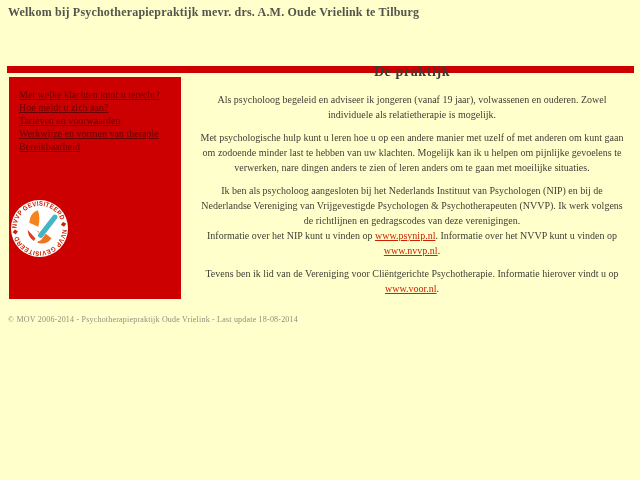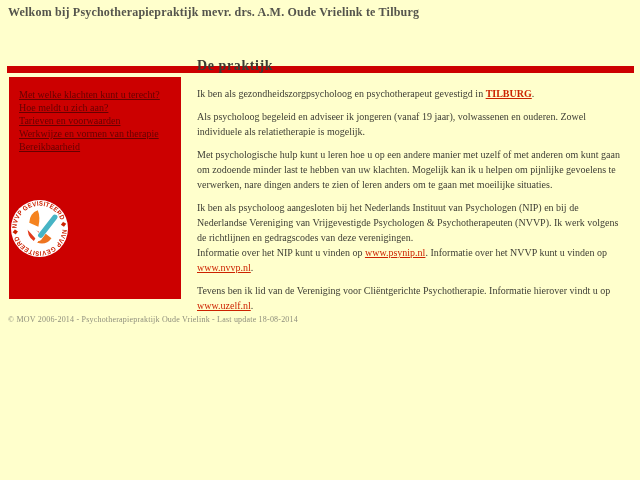--- a/index.html
+++ b/index.html
@@ -19,21 +19,21 @@
     position:absolute; left:9px; top:77px; width:172px; height:222px;
     background:#CC0000; padding:11px 8px 12px 10px;
   }
   .nav-link {
     display:block; font-size:10px; line-height:13px;
     color:#660000; text-decoration:underline; cursor:pointer;
   }
   .badge { position:absolute; left:2px; top:123px; width:57px; height:57px; cursor:pointer; }
   .badge svg { display:block; width:100%; height:100%; }
 
-  .content { position:absolute; left:197px; top:58px; width:430px; color:#3e3e35; }
+  .content { position:absolute; left:197px; top:64px; width:430px; color:#3e3e35;text-align:center; }
   .content h2 { font-size:14px; font-weight:bold; margin:0 0 12px; letter-spacing:0.6px; color:#3b3b32; }
   .content p { font-size:10px; line-height:15px; margin:0 0 8px; }
   a.content-link { color:#cc2200; text-decoration:underline; cursor:pointer; }
   a.content-link.caps { font-weight:bold; }
 
   .footer { position:absolute; left:8px; top:315px; font-size:8px; color:#8f8f7d; letter-spacing:0.2px; }
 </style>
 </head>
 <body>
 
@@ -65,22 +65,21 @@
         <path d="M30 46 Q27 63 40 72 L50 56 Q38 50 30 46 Z" fill="#E23A1B"></path>
         <path d="M46 75 Q62 80 71 67 L57 56 Q52 68 46 75 Z" fill="#EE7420"></path>
         <polyline points="32,47 49,66 78,27" fill="none" stroke="#ffffff" stroke-width="11" stroke-linecap="round" stroke-linejoin="round"></polyline>
         <line x1="52" y1="62" x2="77" y2="30" stroke="#47B4C5" stroke-width="9" stroke-linecap="round"></line>
       </svg>
     </div>
   </div>
 
   <div class="content">
     <h2>De praktijk</h2>
-    <p><span>Ik ben als gezondheidszorgpsycholoog en psychotherapeut gevestigd in </span><a href="#" class="content-link caps">TILBURG</a><span>.</span></p>
     <p><span>Als psycholoog begeleid en adviseer ik jongeren (vanaf 19 jaar), volwassenen en ouderen. Zowel individuele als relatietherapie is mogelijk.</span></p>
     <p><span>Met psychologische hulp kunt u leren hoe u op een andere manier met uzelf of met anderen om kunt gaan om zodoende minder last te hebben van uw klachten. Mogelijk kan ik u helpen om pijnlijke gevoelens te verwerken, nare dingen anders te zien of leren anders om te gaan met moeilijke situaties.</span></p>
     <p><span>Ik ben als psycholoog aangesloten bij het Nederlands Instituut van Psychologen (NIP) en bij de Nederlandse Vereniging van Vrijgevestigde Psychologen &amp; Psychotherapeuten (NVVP). Ik werk volgens de richtlijnen en gedragscodes van deze verenigingen.</span><br><span>Informatie over het NIP kunt u vinden op </span><a href="#" class="content-link">www.psynip.nl</a><span>. Informatie over het NVVP kunt u vinden op </span><a href="#" class="content-link">www.nvvp.nl</a><span>.</span></p>
-    <p><span>Tevens ben ik lid van de Vereniging voor Cliëntgerichte Psychotherapie. Informatie hierover vindt u op </span><a href="#" class="content-link">www.uzelf.nl</a><span>.</span></p>
+    <p><span>Tevens ben ik lid van de Vereniging voor Cliëntgerichte Psychotherapie. Informatie hierover vindt u op </span><a href="#" class="content-link">www.voor.nl</a><span>.</span></p>
   </div>
 
   <div class="footer">© MOV 2006-2014 - Psychotherapiepraktijk Oude Vrielink - Last update 18-08-2014</div>
 
 </div>
 
 </body></html>

